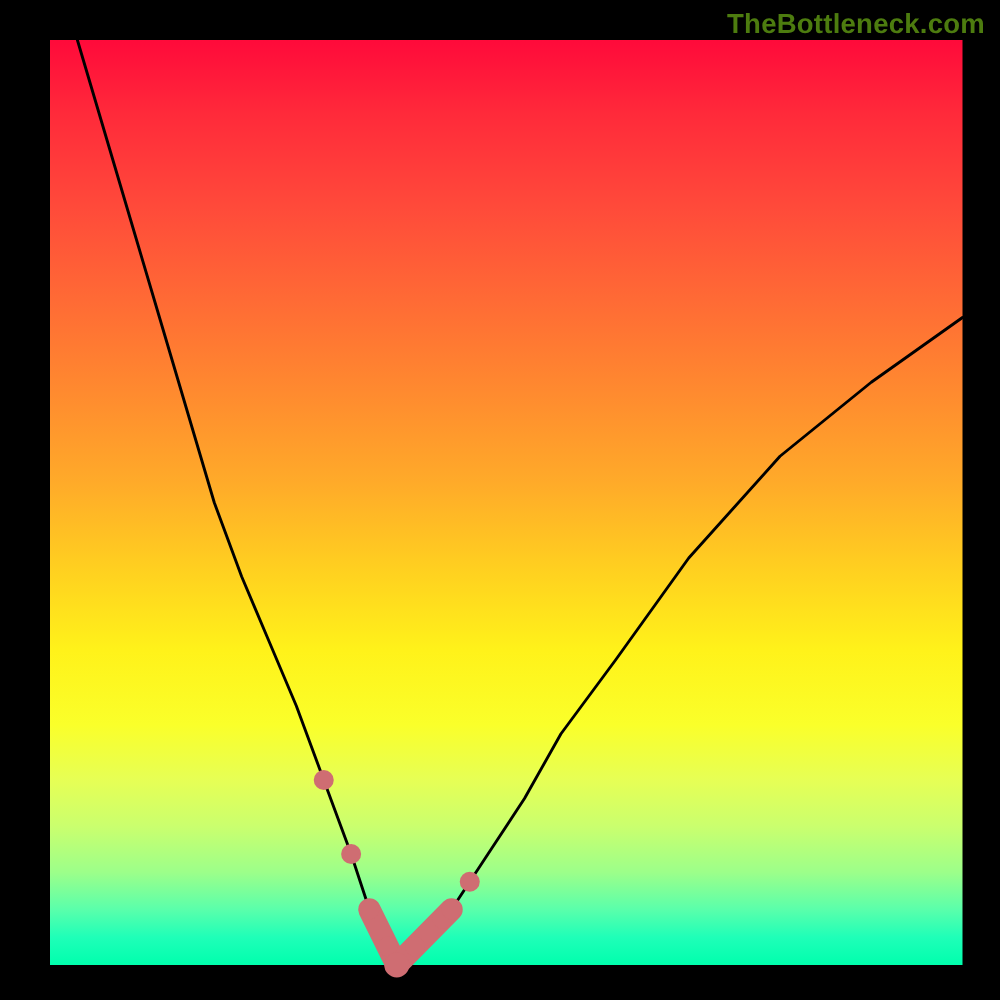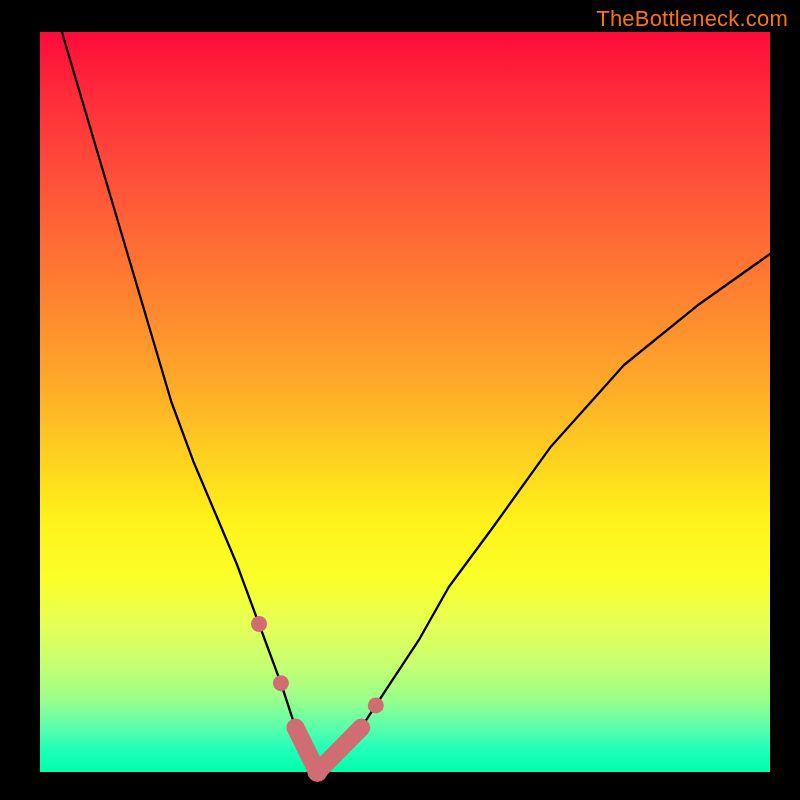--- a/index.html
+++ b/index.html
@@ -43,22 +43,22 @@
       #1fffb8 97%,
       #00ffad 100%
     );
   }
   .watermark {
     position: absolute;
     top: 6px;
     right: 12px;
     font-family: Arial, Helvetica, sans-serif;
     font-size: 22px;
-    font-weight: 400;
-    color: #f97316;
+    font-weight: 700;
+    color: #4d7c0f;
     letter-spacing: 0.2px;
     user-select: none;
   }
   svg {
     position: absolute;
     left: 0;
     top: 0;
     width: 730px;
     height: 740px;
     overflow: visible;

